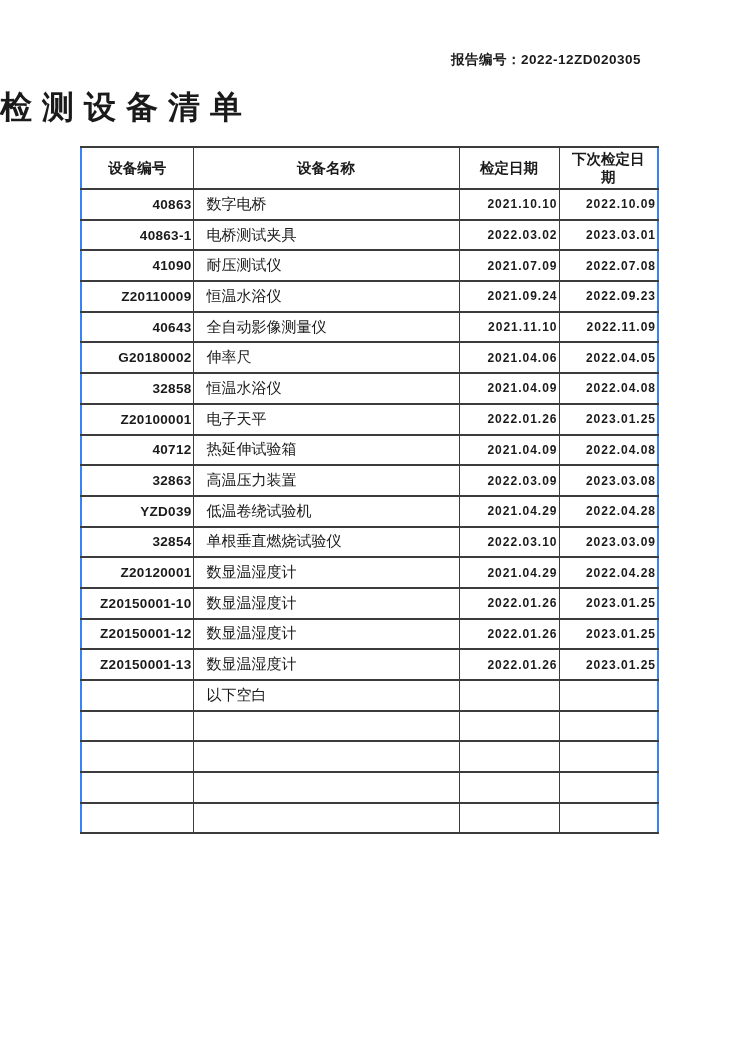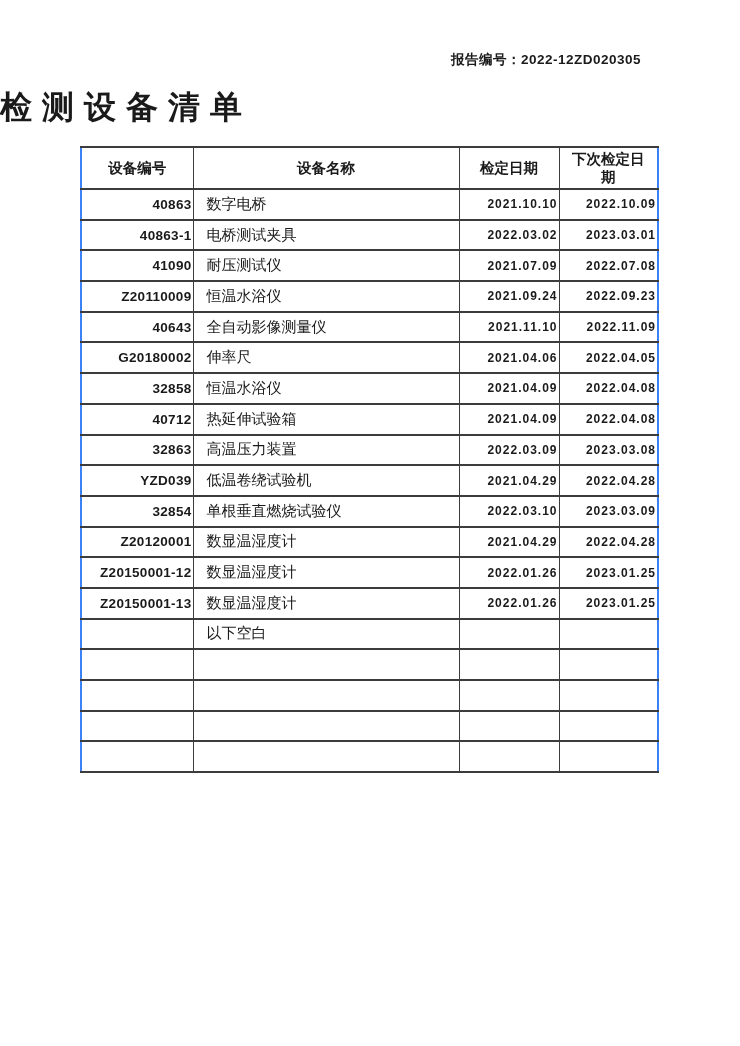--- a/index.html
+++ b/index.html
@@ -153,20 +153,26 @@
         <td class="cell-date">2021.04.06</td>
         <td class="cell-next">2022.04.05</td>
       </tr>
       <tr>
         <td class="cell-id">32858</td>
         <td class="cell-name">恒温水浴仪</td>
         <td class="cell-date">2021.04.09</td>
         <td class="cell-next">2022.04.08</td>
       </tr>
       <tr>
+        <td class="cell-id">Z20100001</td>
+        <td class="cell-name">电子天平</td>
+        <td class="cell-date">2022.01.26</td>
+        <td class="cell-next">2023.01.25</td>
+      </tr>
+      <tr>
         <td class="cell-id">40712</td>
         <td class="cell-name">热延伸试验箱</td>
         <td class="cell-date">2021.04.09</td>
         <td class="cell-next">2022.04.08</td>
       </tr>
       <tr>
         <td class="cell-id">32863</td>
         <td class="cell-name">高温压力装置</td>
         <td class="cell-date">2022.03.09</td>
         <td class="cell-next">2023.03.08</td>
@@ -183,20 +189,26 @@
         <td class="cell-date">2022.03.10</td>
         <td class="cell-next">2023.03.09</td>
       </tr>
       <tr>
         <td class="cell-id">Z20120001</td>
         <td class="cell-name">数显温湿度计</td>
         <td class="cell-date">2021.04.29</td>
         <td class="cell-next">2022.04.28</td>
       </tr>
       <tr>
+        <td class="cell-id">Z20150001-10</td>
+        <td class="cell-name">数显温湿度计</td>
+        <td class="cell-date">2022.01.26</td>
+        <td class="cell-next">2023.01.25</td>
+      </tr>
+      <tr>
         <td class="cell-id">Z20150001-12</td>
         <td class="cell-name">数显温湿度计</td>
         <td class="cell-date">2022.01.26</td>
         <td class="cell-next">2023.01.25</td>
       </tr>
       <tr>
         <td class="cell-id">Z20150001-13</td>
         <td class="cell-name">数显温湿度计</td>
         <td class="cell-date">2022.01.26</td>
         <td class="cell-next">2023.01.25</td>

